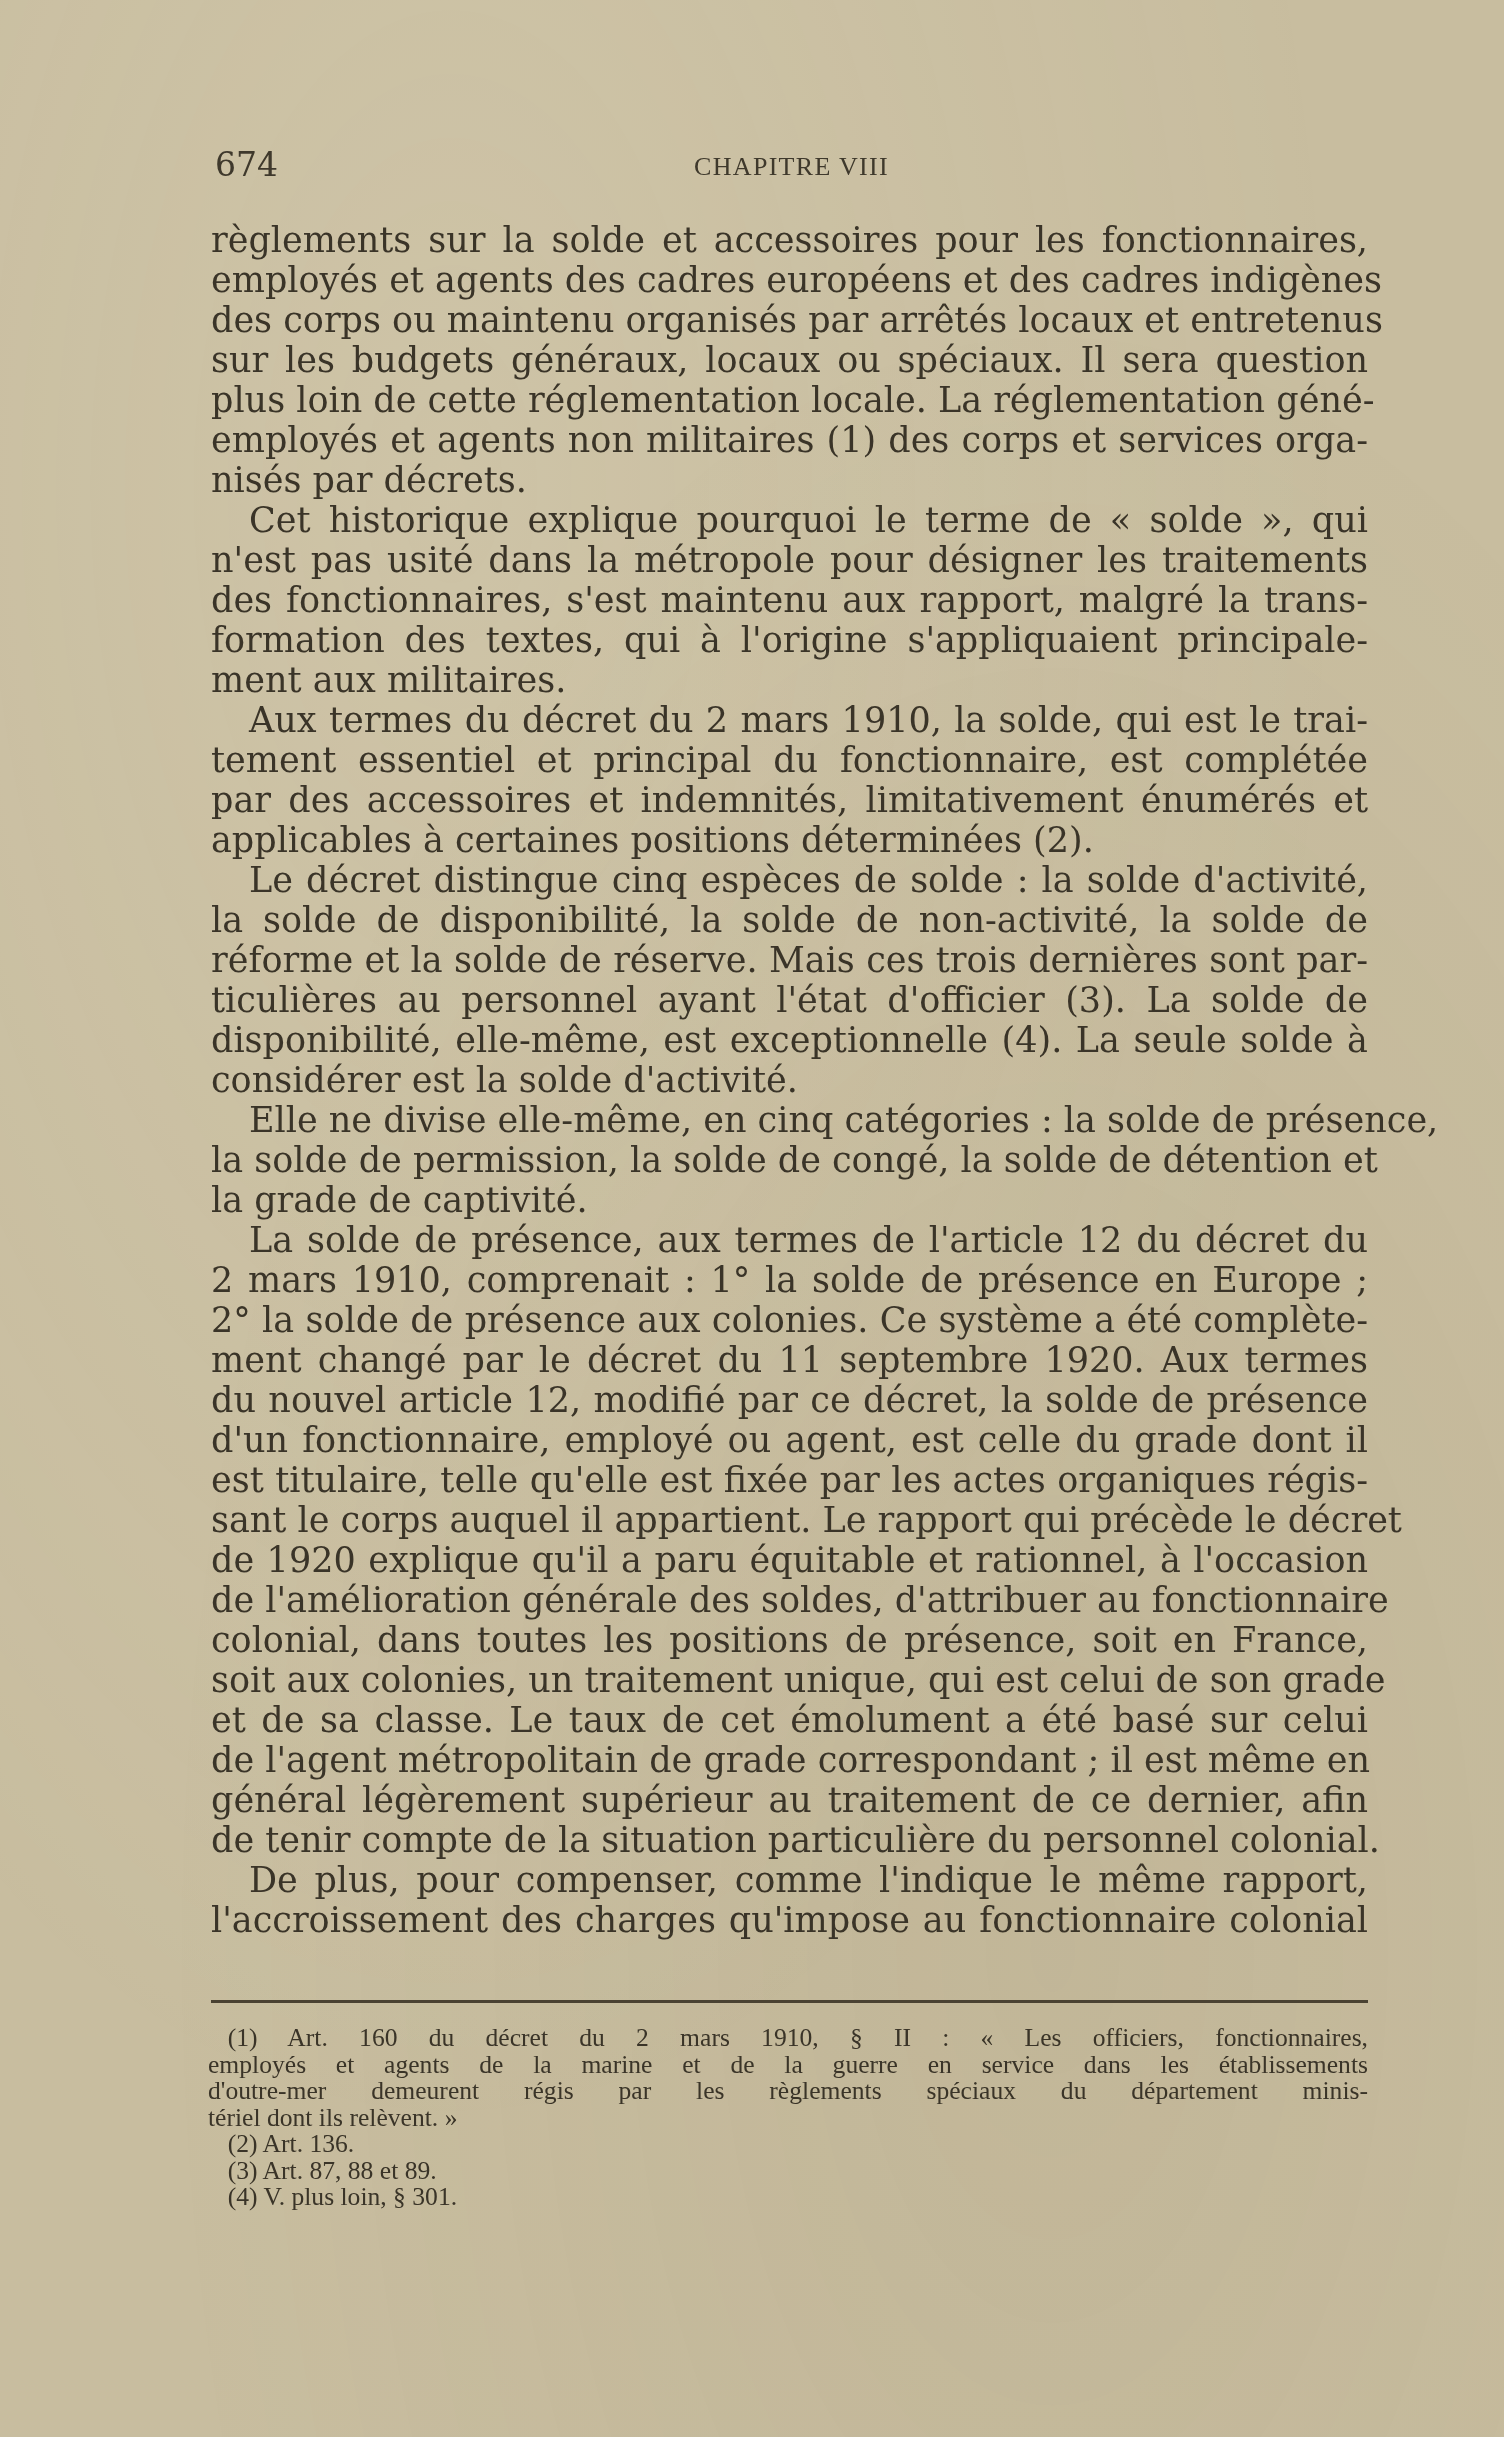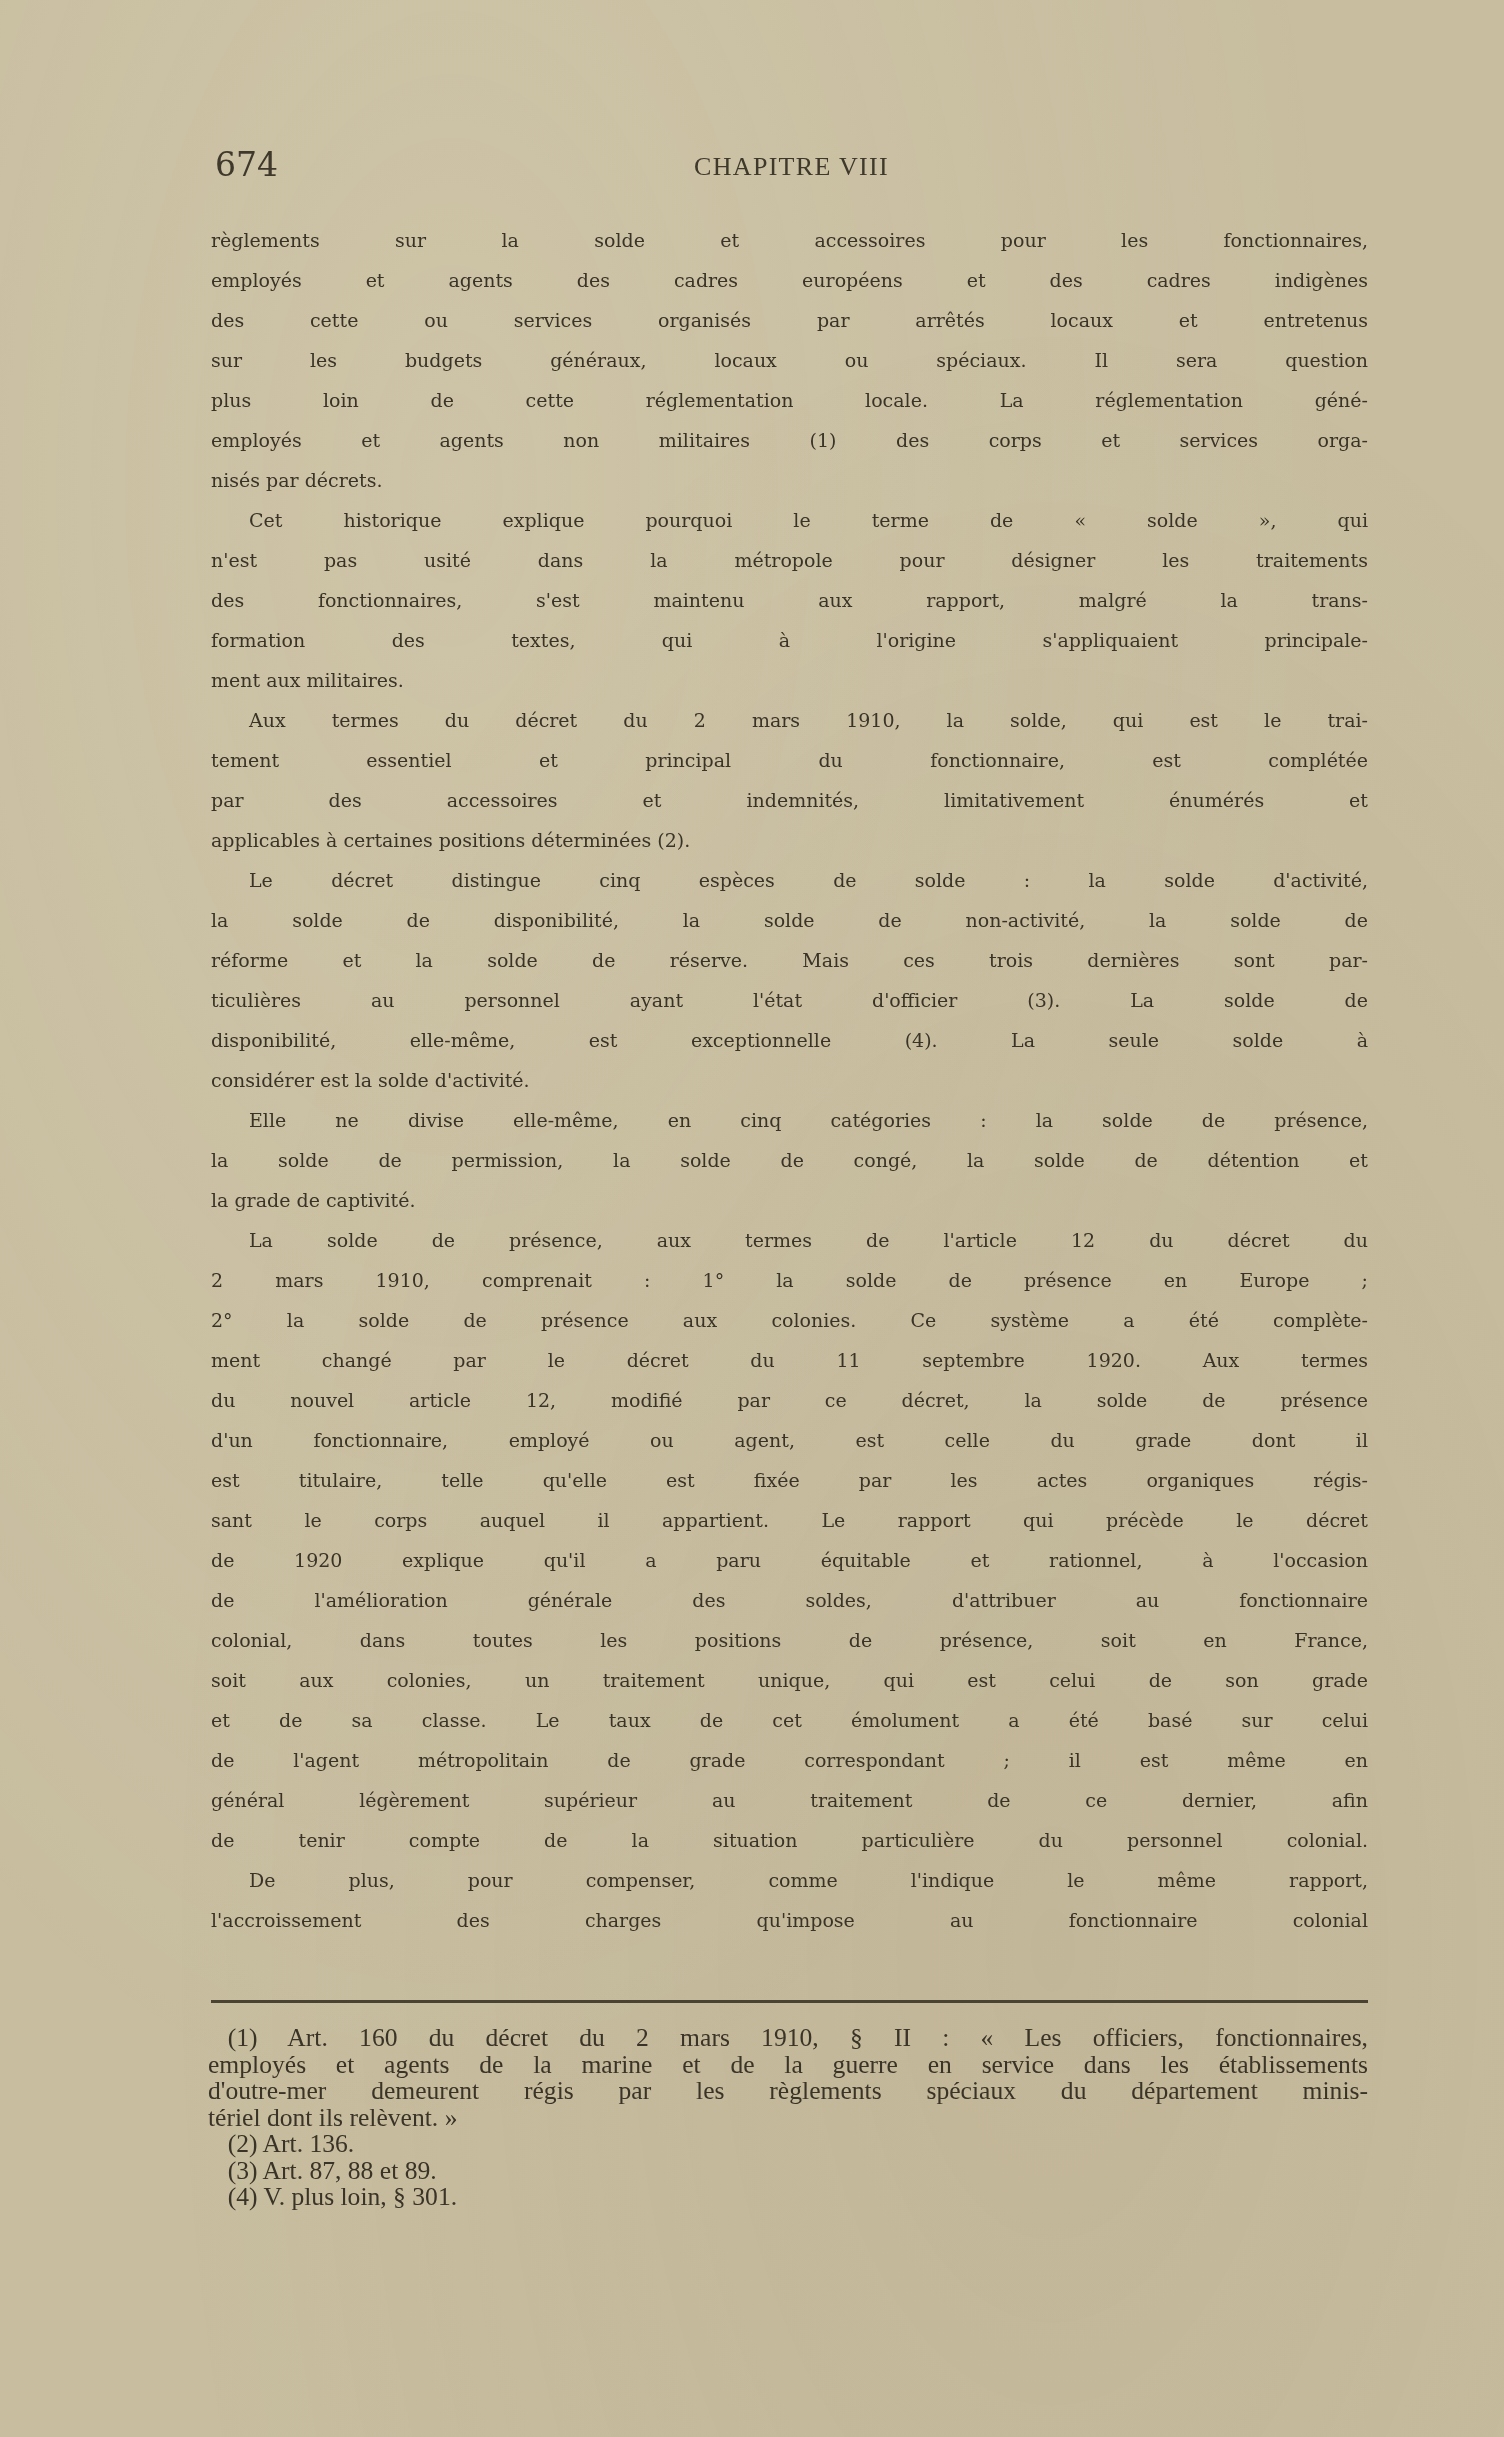--- a/index.html
+++ b/index.html
@@ -18,21 +18,21 @@
   .page-number {
     position: absolute; left: 0; top: 0;
     font-family: "DejaVu Serif", serif; font-size: 33px; color: #3f392c;
   }
   .running-head {
     position: absolute; left: 0; right: 0; top: 6.6px; text-align: center;
     font-family: "Liberation Serif", serif; font-size: 26px; letter-spacing: 1.3px; color: #3f392c;
   }
   .body-text {
     position: absolute; top: 220px; left: 211px; width: 1157px;
-    font-family: "DejaVu Serif", serif; font-size: 19px; color: #3a3428;
+    font-family: "DejaVu Serif", serif; font-size: 35px; color: #3a3428;
   }
   .line {
     height: 40px; line-height: 40px; white-space: nowrap;
     text-align: justify; text-align-last: justify;
     transform-origin: left center;
   }
   .line.last { text-align-last: left; }
   .line.indent { padding-left: 38px; }
   .rule {
     position: absolute; top: 2000px; left: 211px; width: 1157px; height: 3.3px;
@@ -53,21 +53,21 @@
 <body>
 
 <div class="header">
   <span class="page-number">674</span>
   <div class="running-head">CHAPITRE VIII</div>
 </div>
 
 <div class="body-text" id="body-text">
     <div class="line" style="text-align-last: justify;">règlements sur la solde et accessoires pour les fonctionnaires,</div>
     <div class="line" style="text-align-last: justify;">employés et agents des cadres européens et des cadres indigènes</div>
-    <div class="line" style="text-align-last: justify;">des cette ou services organisés par arrêtés locaux et entretenus</div>
+    <div class="line" style="text-align-last: justify;">des corps ou maintenu organisés par arrêtés locaux et entretenus</div>
     <div class="line" style="text-align-last: justify;">sur les budgets généraux, locaux ou spéciaux. Il sera question</div>
     <div class="line" style="text-align-last: justify;">plus loin de cette réglementation locale. La réglementation géné-</div>
     <div class="line" style="text-align-last: justify;">employés et agents non militaires (1) des corps et services orga-</div>
     <div class="line last" style="text-align-last: left;">nisés par décrets.</div>
     <div class="line indent" style="text-align-last: justify;">Cet historique explique pourquoi le terme de « solde », qui</div>
     <div class="line" style="text-align-last: justify;">n'est pas usité dans la métropole pour désigner les traitements</div>
     <div class="line" style="text-align-last: justify;">des fonctionnaires, s'est maintenu aux rapport, malgré la trans-</div>
     <div class="line" style="text-align-last: justify;">formation des textes, qui à l'origine s'appliquaient principale-</div>
     <div class="line last" style="text-align-last: left;">ment aux militaires.</div>
     <div class="line indent" style="text-align-last: justify;">Aux termes du décret du 2 mars 1910, la solde, qui est le trai-</div>

